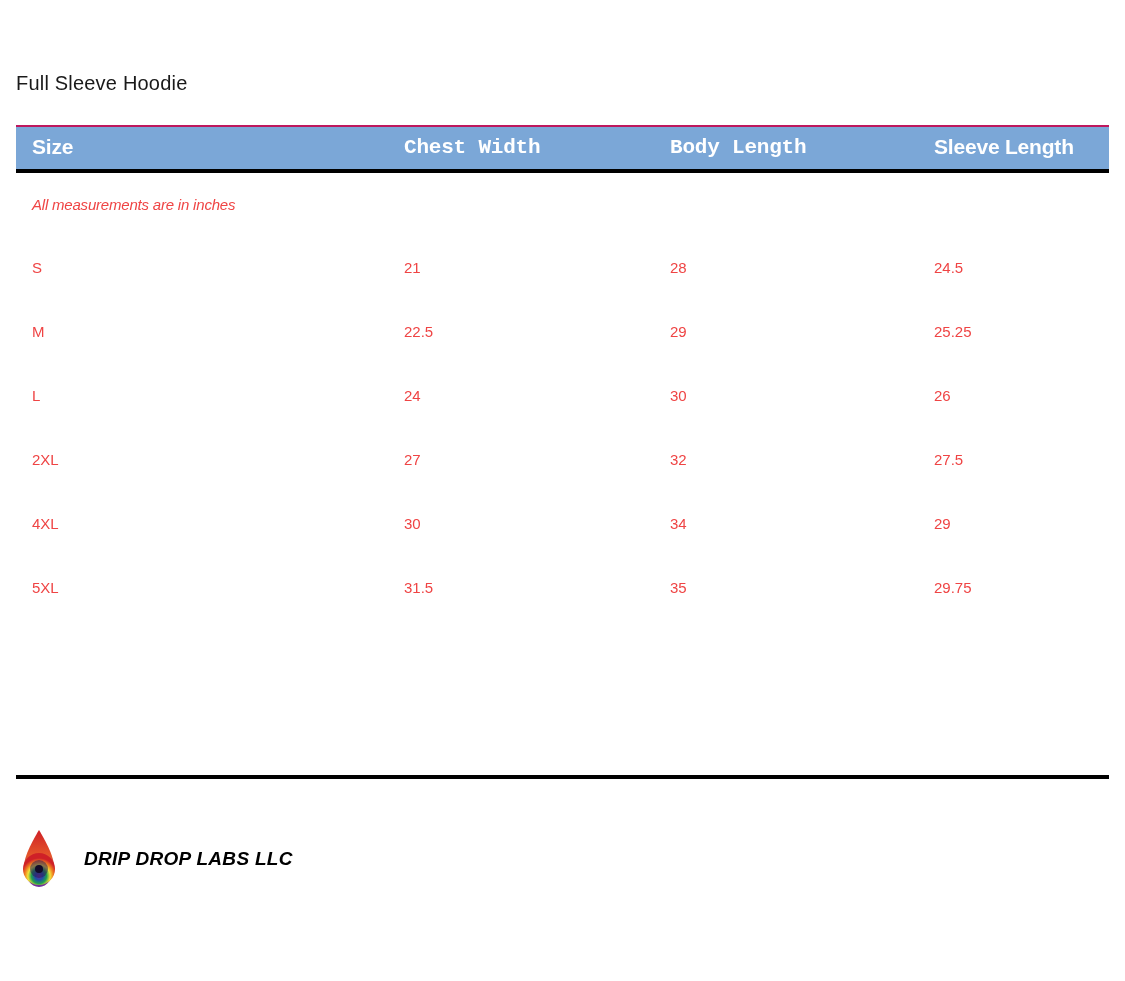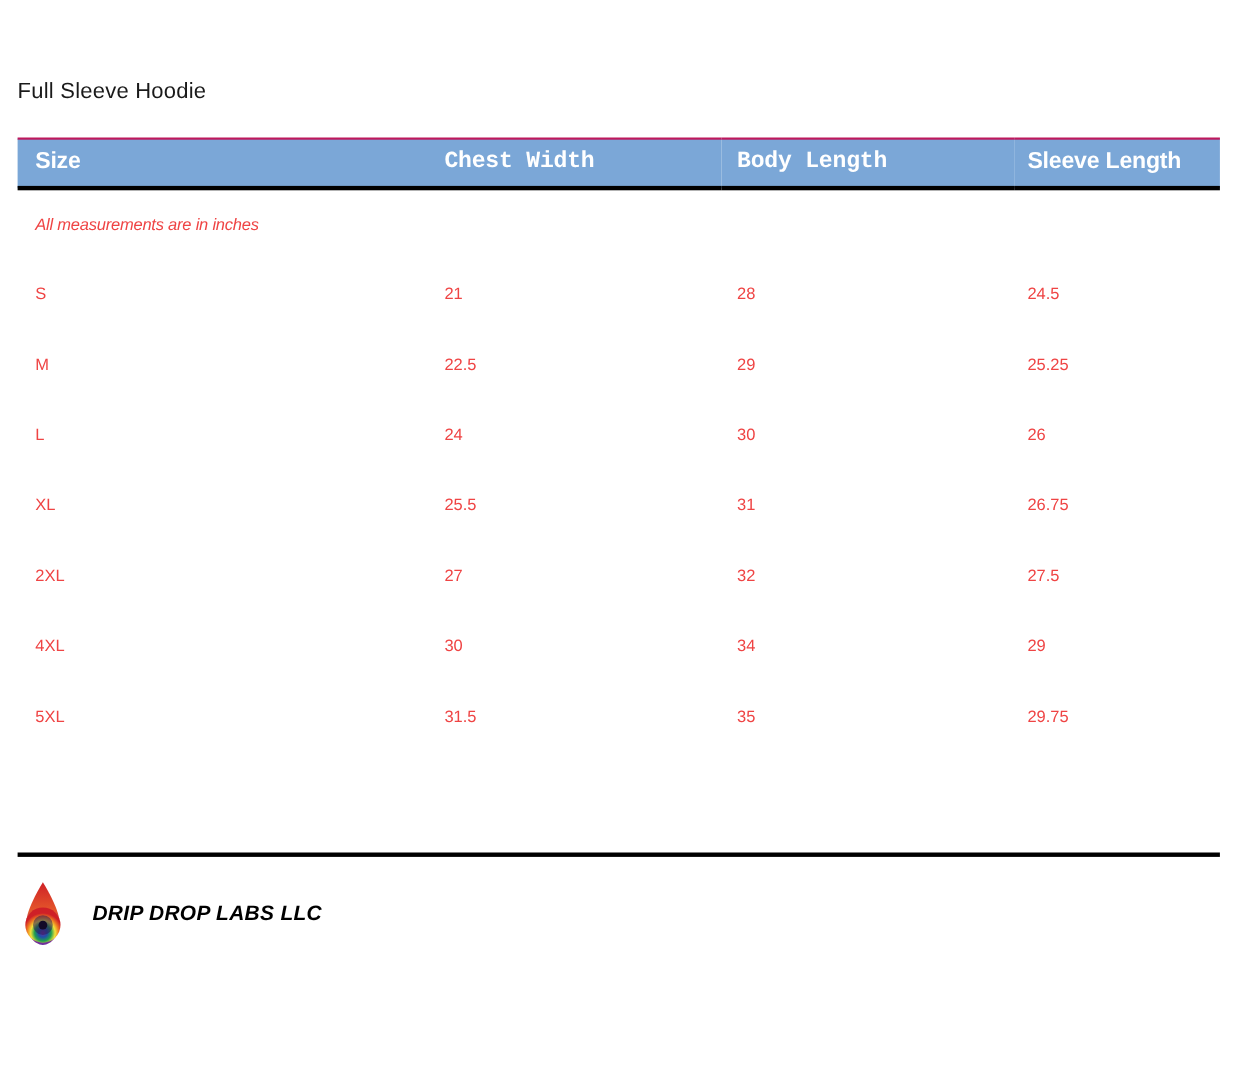--- a/index.html
+++ b/index.html
@@ -86,21 +86,21 @@
     left: 16px;
     top: 775px;
     width: 1093px;
     height: 4px;
     background: #000000;
   }
 
   .footer {
     position: absolute;
     left: 16px;
-    top: 800px;
+    top: 828px;
     display: flex;
     align-items: center;
     gap: 22px;
   }
   .logo {
     width: 46px;
     height: 62px;
     position: relative;
     display: block;
   }
@@ -149,26 +149,20 @@
         <td class="cell-size">M</td>
         <td class="cell-num">22.5</td>
         <td class="cell-num">29</td>
         <td class="cell-sleeve">25.25</td>
       </tr>
       <tr class="data-row">
         <td class="cell-size">L</td>
         <td class="cell-num">24</td>
         <td class="cell-num">30</td>
         <td class="cell-sleeve">26</td>
-      </tr>
-      <tr class="data-row">
-        <td class="cell-size">XL</td>
-        <td class="cell-num">25.5</td>
-        <td class="cell-num">31</td>
-        <td class="cell-sleeve">26.75</td>
       </tr>
       <tr class="data-row">
         <td class="cell-size">2XL</td>
         <td class="cell-num">27</td>
         <td class="cell-num">32</td>
         <td class="cell-sleeve">27.5</td>
       </tr>
       <tr class="data-row">
         <td class="cell-size">4XL</td>
         <td class="cell-num">30</td>

